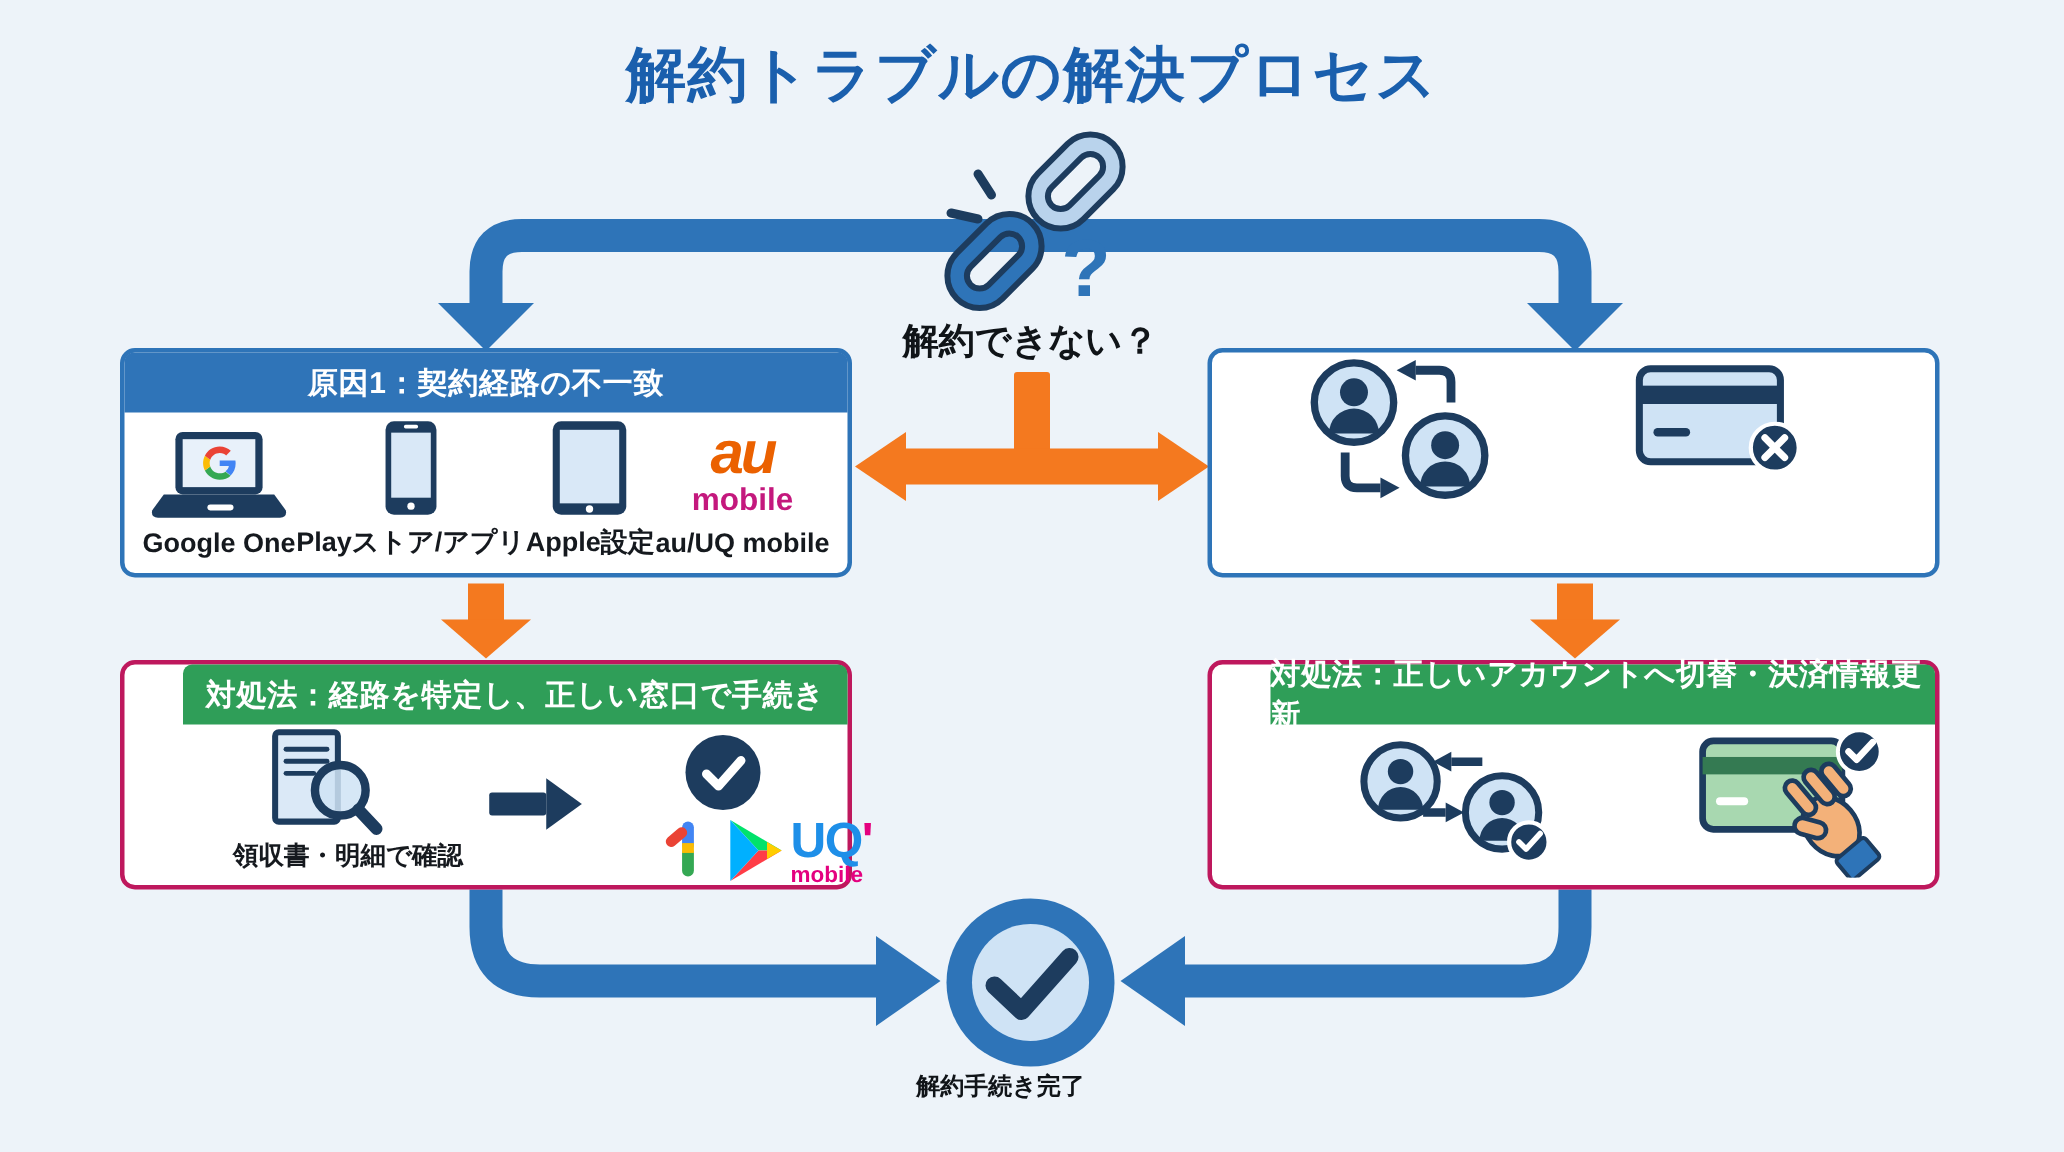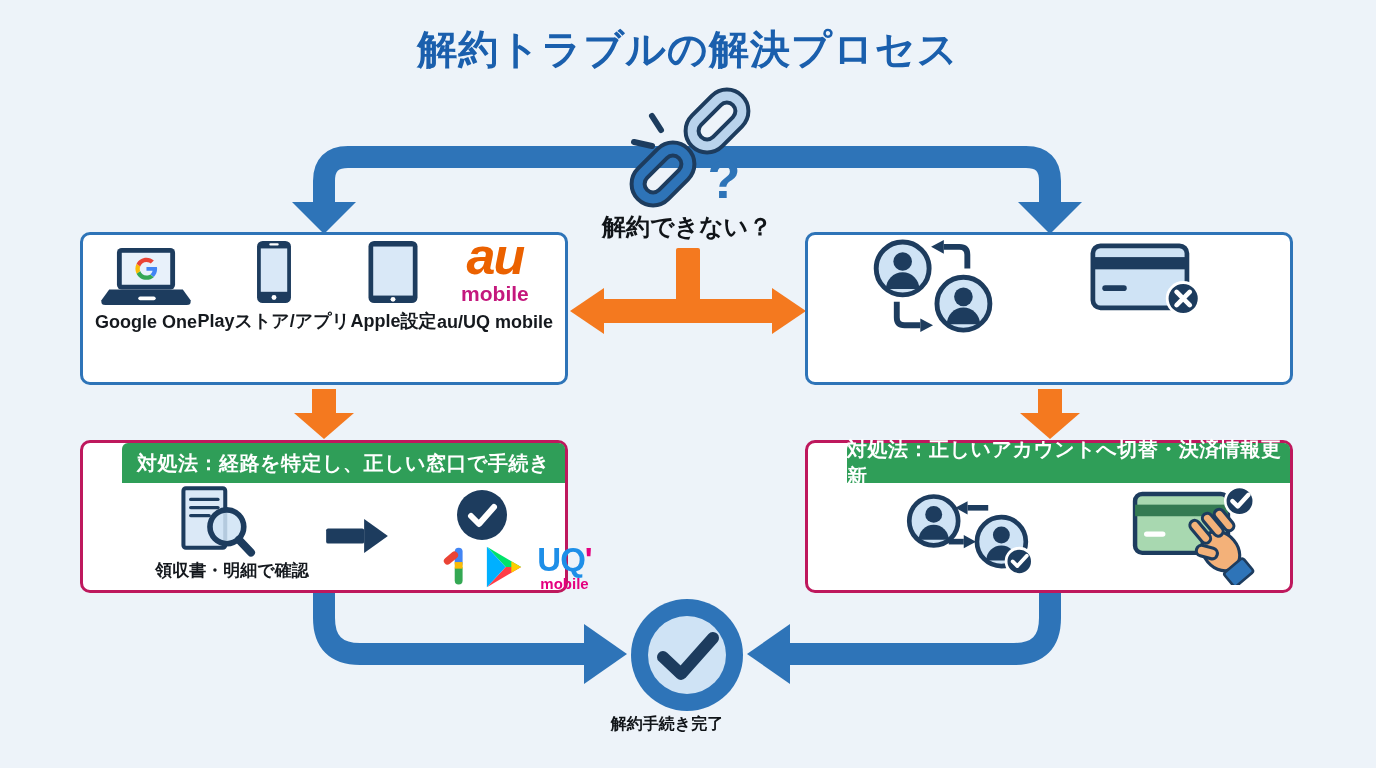--- a/index.html
+++ b/index.html
@@ -31,24 +31,24 @@
   #cause2{left:805px;top:232px;}
   #solution1{left:80px;top:440px;}
   #solution2{left:805px;top:440px;}
   
   .items-row{display:flex;justify-content:space-between;align-items:flex-end;padding:4px 12px 0;}
   .item{display:flex;flex-direction:column;align-items:center;}
   .item .icon-area{height:66px;display:flex;align-items:flex-end;justify-content:center;}
   .item-label{margin-top:4px;font-size:18px;font-weight:700;color:#15191e;white-space:nowrap;}
   
   .au-logo{text-align:center;line-height:1;padding-bottom:4px;}
-  .au-top{font-size:52px;font-weight:800;font-style:italic;color:#eb6100;letter-spacing:-2px;}
+  .au-top{font-size:40px;font-weight:800;font-style:italic;color:#eb6100;letter-spacing:-2px;}
   .au-bottom{font-size:21px;font-weight:800;color:#c4187d;margin-top:1px;}
   
-  .uq-logo{text-align:center;line-height:1;}
+  .uq-logo{text-align:left;line-height:1;}
   .uq-top{font-size:33px;font-weight:800;color:#1e8fe8;letter-spacing:-1px;}
   .uq-tail{color:#e4007f;}
   .uq-bottom{font-size:15px;font-weight:800;color:#e4007f;margin-top:0px;}
   .small-caption{position:absolute;font-size:17px;font-weight:700;color:#15191e;
        text-align:center;white-space:nowrap;}
 </style>
 </head>
 <body>
 
 <div id="stage">
@@ -106,20 +106,21 @@
     </g>
     <g stroke="#1d3c5e" stroke-width="6" stroke-linecap="round">
       <path d="M52 30 L61 44"></path>
       <path d="M34 56 L52 60"></path>
     </g>
   </svg>
   <div id="qmark" class="abs">?</div>
   <div id="start-label" class="abs">解約できない？</div>
 
   <div id="cause1" class="box blue">
+    <div class="box-header">原因1：契約経路の不一致</div>
     <div class="box-body">
       <div class="items-row">
         <div class="item">
           <div class="icon-area">
             <svg width="96" height="62" viewBox="0 0 96 64">
               <rect x="18" y="2" width="60" height="43" rx="5" fill="#1d3c5e"></rect>
               <rect x="23" y="7" width="50" height="33" fill="#e8f1fa"></rect>
               <g transform="translate(36,11) scale(0.52)">
                 <path fill="#4285F4" d="M45.1 24.5c0-1.6-.1-2.7-.4-3.9H24v7.3h12.1c-.2 2-1.6 5-4.5 7l6.9 5.4c4.1-3.8 6.6-9.4 6.6-15.8z"></path>
                 <path fill="#34A853" d="M24 46c5.9 0 10.9-2 14.5-5.3l-6.9-5.4c-1.9 1.3-4.4 2.2-7.6 2.2-5.8 0-10.7-3.8-12.5-9.1L4.4 33.9C8 41.1 15.4 46 24 46z"></path>

